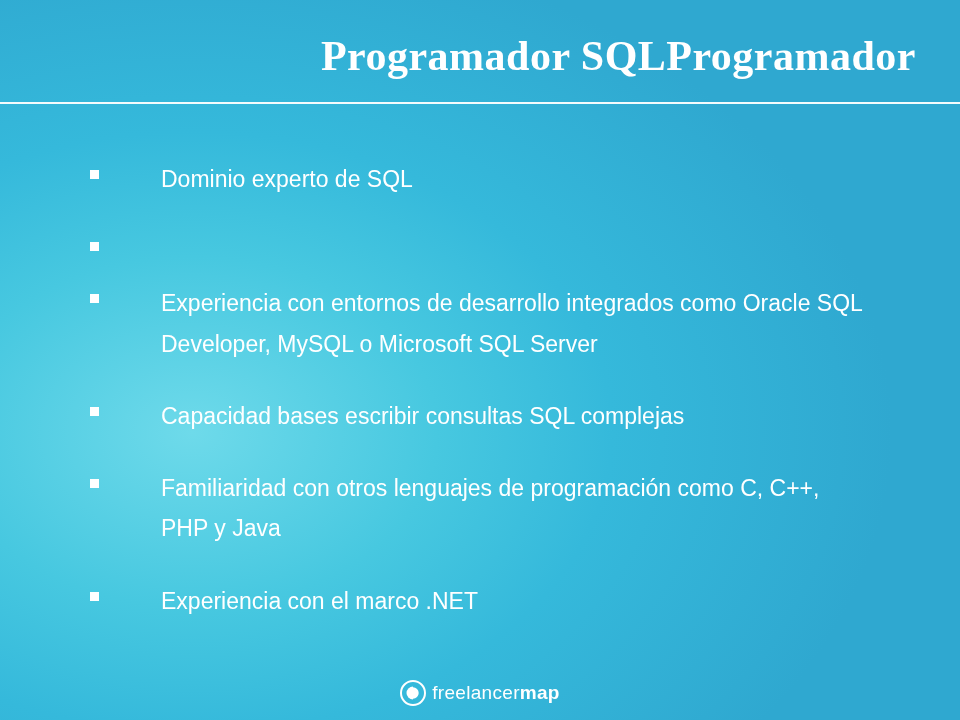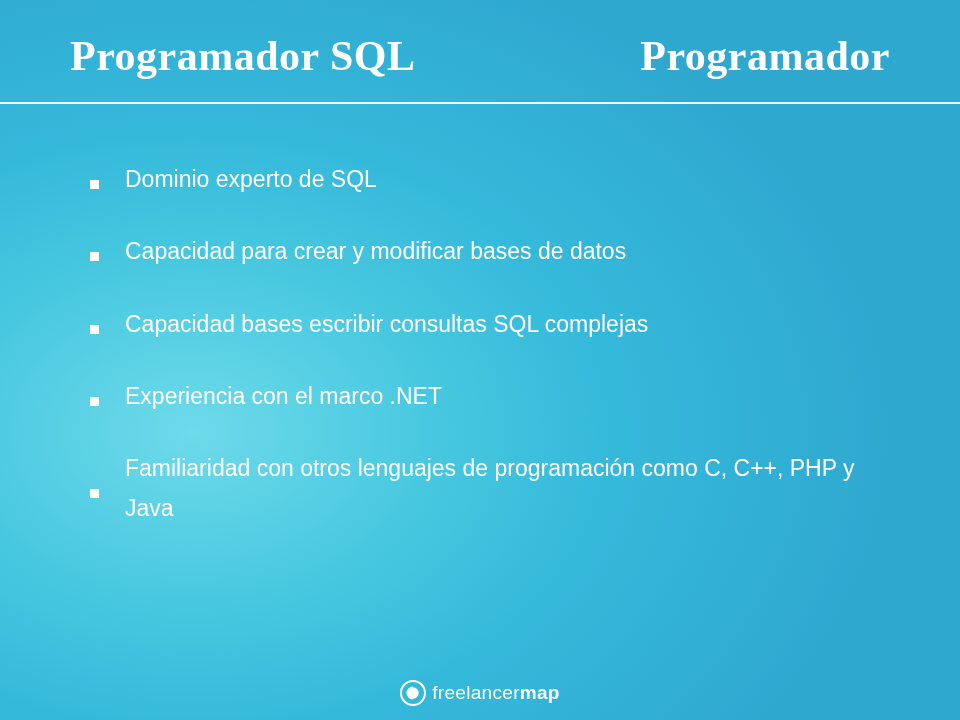--- a/index.html
+++ b/index.html
@@ -5,23 +5,24 @@
   * { margin: 0; padding: 0; box-sizing: border-box; }
   html, body { width: 960px; height: 720px; overflow: hidden; }
   body {
     font-family: "Segoe UI", "Helvetica Neue", Arial, sans-serif;
     background: radial-gradient(ellipse 700px 500px at 20% 60%, #6edaea 0%, #47c8e0 35%, #35b9db 60%, #2fa8d0 100%);
     color: #ffffff;
     position: relative;
   }
   .header {
     display: flex;
-    justify-content: space-between;
+    justify-content: flex-end;
     align-items: baseline;
-    padding: 32px 70px 22px 70px;
+    padding: 32px 44px 22px 70px;
+    margin-left: 20px;
   }
   .title-left {
     font-family: Georgia, "Times New Roman", serif;
     font-weight: 700;
     font-size: 42px;
     letter-spacing: 0.5px;
   }
   .title-right {
     font-family: Georgia, "Times New Roman", serif;
     font-weight: 700;
@@ -33,22 +34,23 @@
     background: #ffffff;
     margin: 0 0 0 0;
     width: 100%;
     opacity: 0.95;
   }
   .content {
     padding: 55px 90px 0 90px;
   }
   .item {
     display: flex;
-    align-items: center;
+    align-items: flex-start;
     margin-bottom: 32px;
+    gap: 36px;
   }
   .bullet {
     flex: 0 0 auto;
     width: 9px;
     height: 9px;
     background: #ffffff;
     margin-top: 11px;
     margin-right: 26px;
   }
   .text {
@@ -89,33 +91,36 @@
 
 <div class="divider"></div>
 
 <div class="content">
   <div class="item">
     <div class="bullet"></div>
     <div class="text">Dominio experto de SQL</div>
   </div>
   <div class="item">
     <div class="bullet"></div>
-    <div class="text">Capacidad para crear y modificar bases de datos</div>
+  </div>
+  <div class="item">
+    <div class="bullet"></div>
+    <div class="text">Experiencia con entornos de desarrollo integrados como Oracle SQL Developer, MySQL o Microsoft SQL Server</div>
   </div>
   <div class="item">
     <div class="bullet"></div>
     <div class="text">Capacidad bases escribir consultas SQL complejas</div>
   </div>
   <div class="item">
     <div class="bullet"></div>
-    <div class="text">Experiencia con el marco .NET</div>
+    <div class="text">Familiaridad con otros lenguajes de programación como C, C++, PHP y Java</div>
   </div>
   <div class="item">
     <div class="bullet"></div>
-    <div class="text">Familiaridad con otros lenguajes de programación como C, C++, PHP y Java</div>
+    <div class="text">Experiencia con el marco .NET</div>
   </div>
 </div>
 
 <div class="footer">
   <div class="logo">
     <span>
       <svg width="26" height="26" viewBox="0 0 26 26">
         <circle cx="13" cy="13" r="12" fill="none" stroke="#ffffff" stroke-width="2"></circle>
         <circle cx="13" cy="13" r="6.5" fill="#ffffff"></circle>
         <path d="M13 6.5 A6.5 6.5 0 0 1 13 19.5" fill="none" stroke="#35b9db" stroke-width="1.6"></path>

